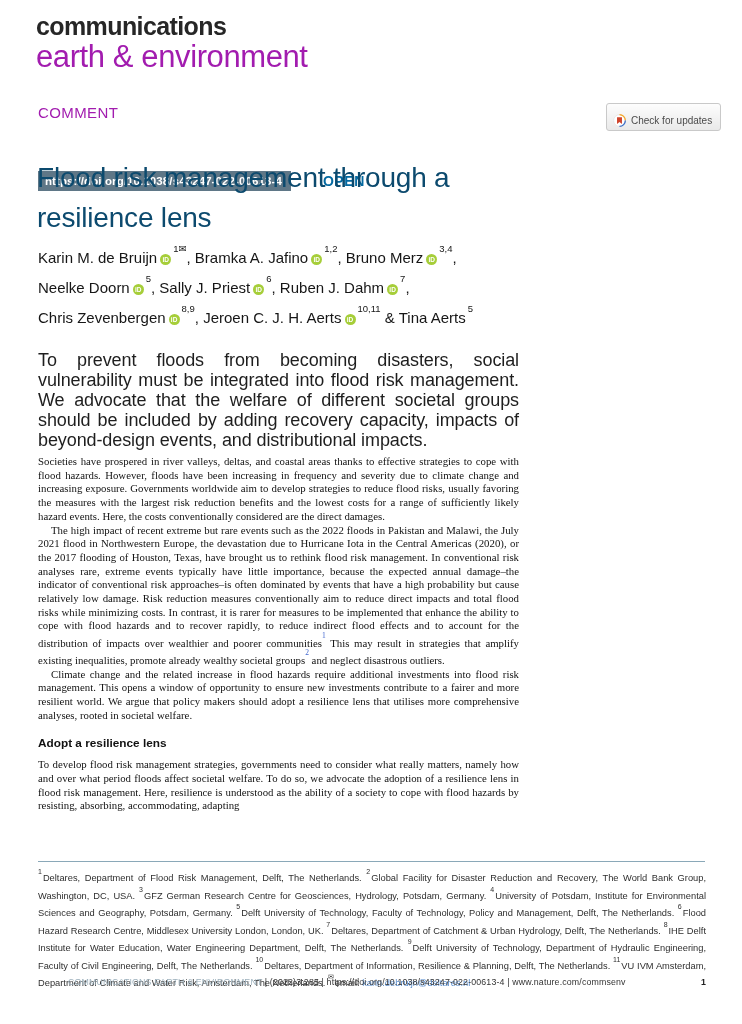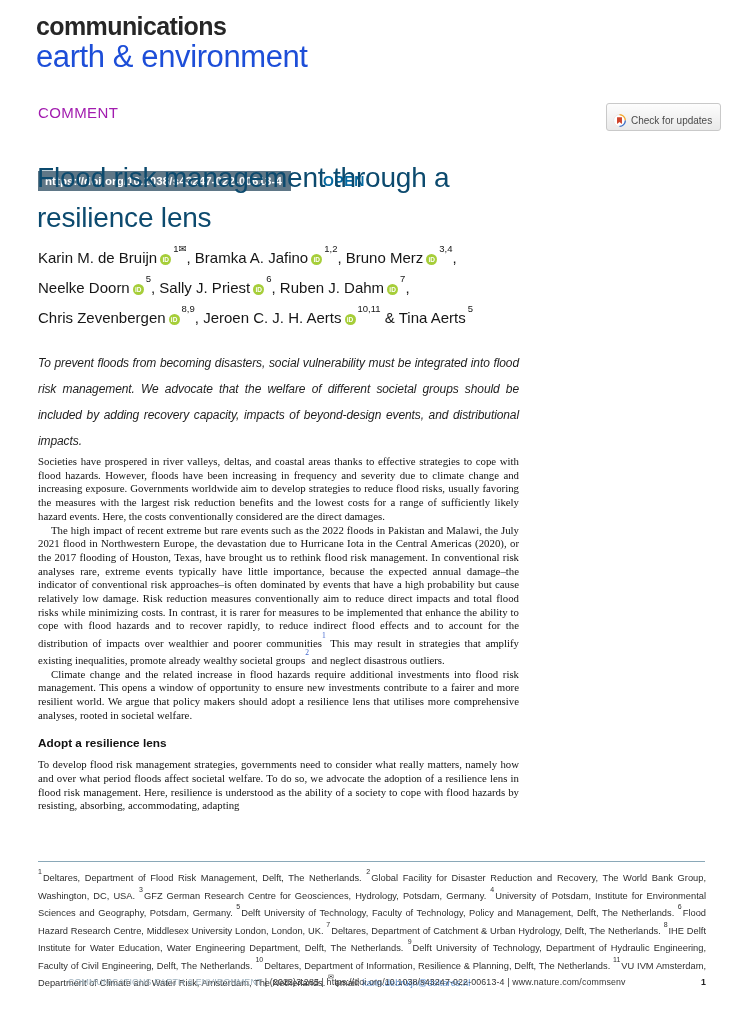--- a/index.html
+++ b/index.html
@@ -3,21 +3,21 @@
 <meta charset="utf-8">
 <style>
   html,body{margin:0;padding:0;}
   body{
     width:742px;height:1024px;position:relative;background:#ffffff;
     font-family:"Liberation Sans", sans-serif;color:#1a1a1a;overflow:hidden;
   }
   
   .masthead{position:absolute;left:36px;top:12px;line-height:1.12;}
   .masthead .line1{font-size:25px;font-weight:700;letter-spacing:-0.6px;color:#262626;}
-  .masthead .line2{font-size:31px;font-weight:400;letter-spacing:-0.4px;color:#1d4ed8;}
+  .masthead .line2{font-size:31px;font-weight:400;letter-spacing:-0.4px;color:#a21caf;}
   
   .comment-label{position:absolute;left:38px;top:104px;font-size:15px;font-weight:500;letter-spacing:0.4px;color:#a21caf;}
   
   .check-updates{position:absolute;left:606px;top:103px;display:flex;align-items:center;gap:5px;
     border:1px solid #c9c9c9;border-radius:3px;background:linear-gradient(#fdfdfd,#e9e9e9);
     padding:10px 8px 3px 6px;font-size:10px;color:#4a4a4a;cursor:pointer;}
   
   .doi-row{position:absolute;left:38px;top:131px;display:flex;align-items:center;margin-top:40px;}
   .doi-badge{background:#5f7787;color:#ffffff;font-weight:700;font-size:11.5px;letter-spacing:0.1px;
     padding:4px 9px 4px 7px;cursor:pointer;}
@@ -25,22 +25,22 @@
   
   .article-title{position:absolute;left:37px;top:158px;width:490px;font-size:28px;font-weight:500;
     letter-spacing:-0.2px;line-height:40px;color:#0c4a6e;}
   
   .authors{position:absolute;left:38px;top:241px;font-size:15px;color:#161616;}
   .author-line{white-space:nowrap;line-height:26px;}
   .orcid{display:inline-block;width:11px;height:11px;border-radius:50%;background:#A6CE39;color:#fff;
     font-size:6.5px;font-weight:700;text-align:center;line-height:11px;margin-left:3px;vertical-align:1px;cursor:pointer;}
   .asup{font-size:9.5px;position:relative;top:-5px;margin-left:2px;}
   
-  .abstract{position:absolute;left:38px;top:350px;width:481px;font-size:12px;line-height:26px;
-    text-align:justify;color:#1e1e1e;letter-spacing:-0.1px;font-style:italic;}
+  .abstract{position:absolute;left:38px;top:350px;width:481px;font-size:18px;line-height:20px;
+    text-align:justify;color:#1e1e1e;letter-spacing:-0.1px;}
   
   .body-col{position:absolute;left:38px;top:455px;width:481px;font-family:"Liberation Serif", serif;
     font-size:10.8px;line-height:13.7px;text-align:justify;color:#121212;}
   .body-col p{margin:0;}
   .body-col p.indent{text-indent:13px;}
   .ref-sup{color:#4066cf;font-size:7.5px;position:relative;top:-4px;cursor:pointer;}
   .section-heading{font-family:"Liberation Sans", sans-serif;font-weight:700;font-size:11.8px;
     margin:14px 0 8px 0;color:#111;}
   
   .foot-rule{position:absolute;left:38px;top:861px;width:667px;border-top:1px solid #8aa8b8;}

